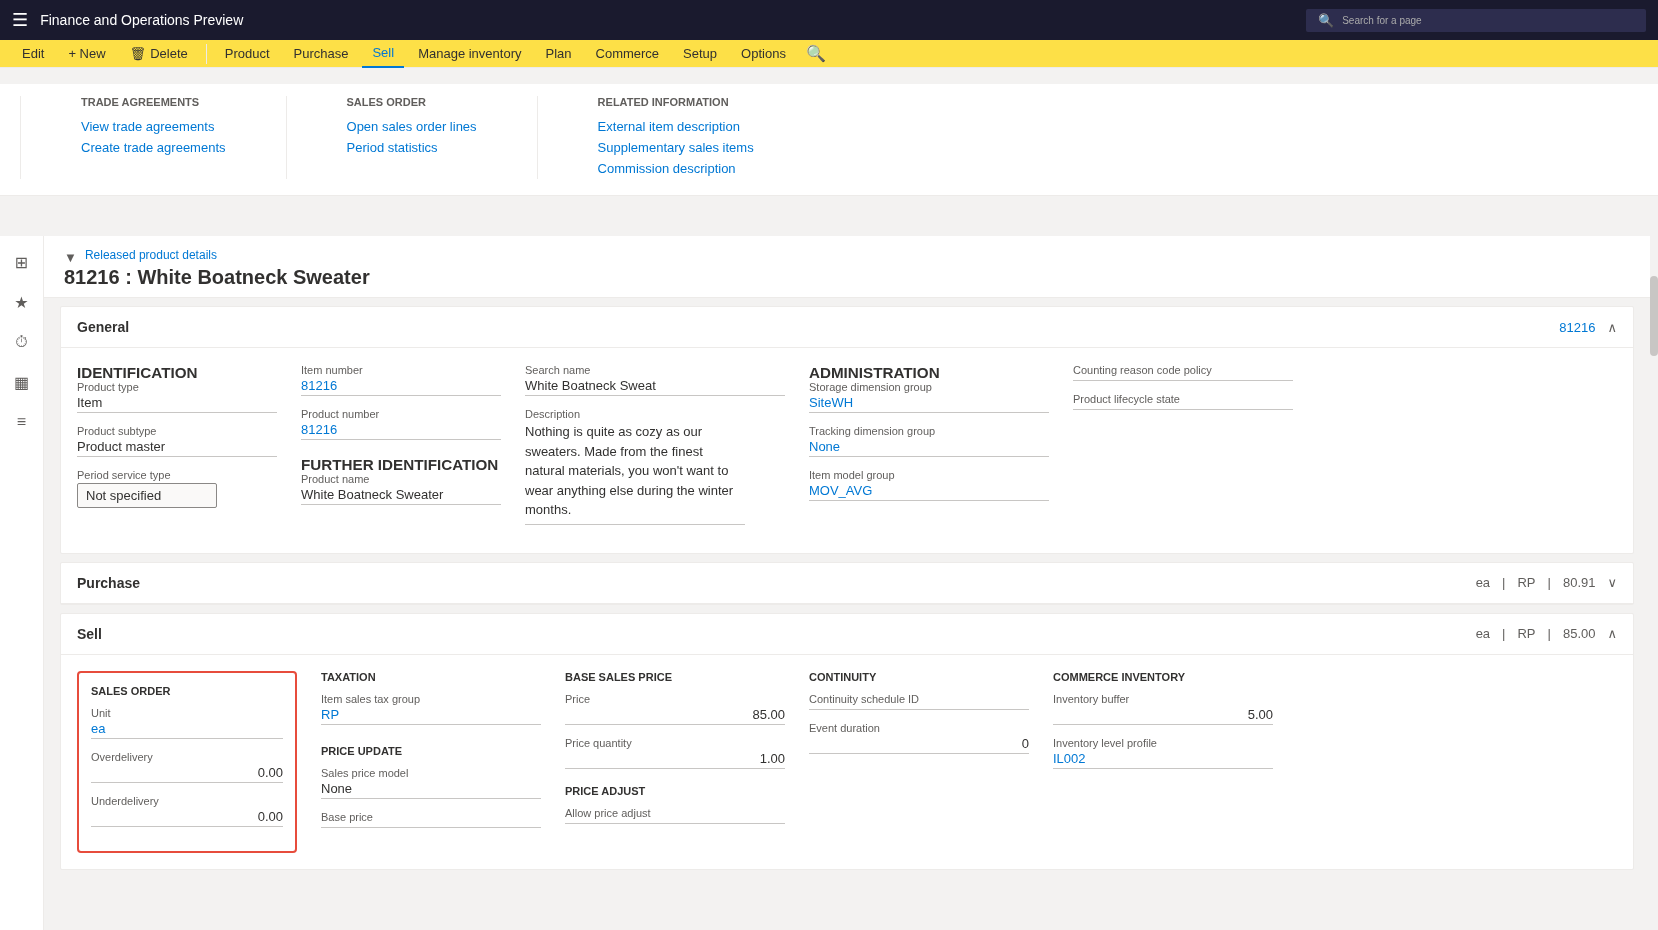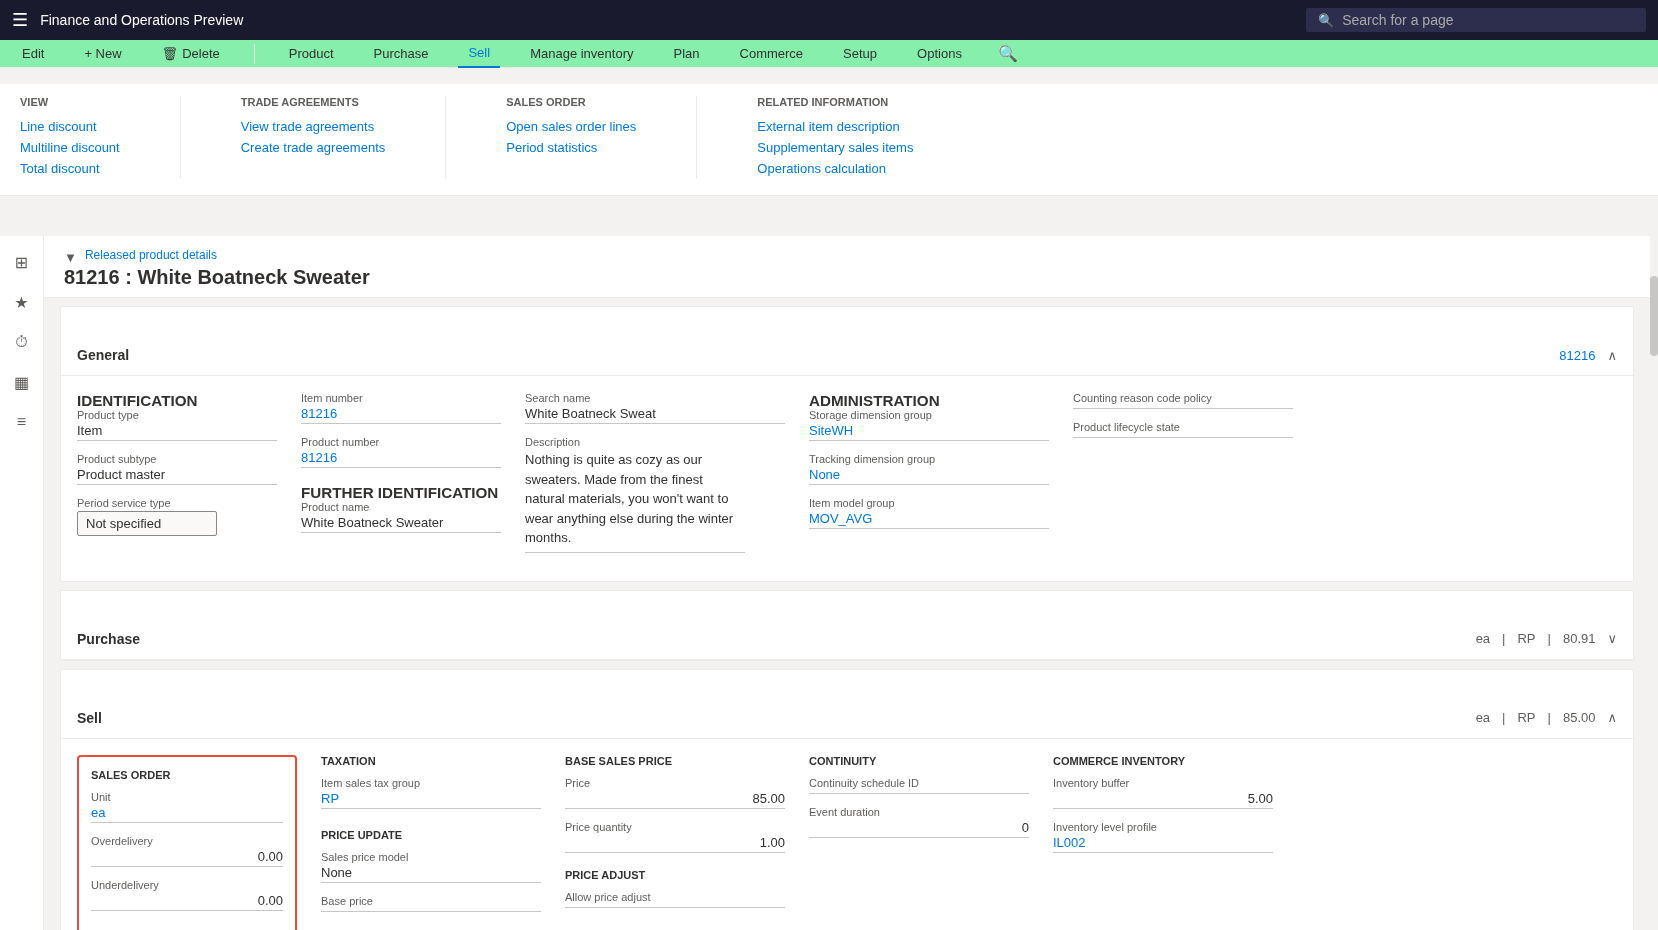--- a/index.html
+++ b/index.html
@@ -16,22 +16,22 @@
       display: flex; align-items: center;
       background: #2d2d4e; border-radius: 2px;
       padding: 4px 12px; gap: 8px; width: 340px;
     }
     .top-bar .search-bar span { color: #aaa; font-size: 13px; }
     .hamburger { color: white; font-size: 18px; cursor: pointer; }
 
     
     .command-bar {
       display: flex; align-items: center;
-      background: #86efac; border-bottom: 1px solid #edebe9;
-      padding: 0 12px; height: 28px; gap: 20px;
+      background: #fde047; border-bottom: 1px solid #edebe9;
+      padding: 0 12px; height: 28px; gap: 4px;
     }
     .cmd-btn {
       display: flex; align-items: center; gap: 4px;
       padding: 6px 10px; font-size: 13px;
       background: none; border: none; cursor: pointer;
       color: #323130; border-radius: 2px;
     }
     .cmd-btn.active { color: #0078d4; border-bottom: 2px solid #0078d4; border-radius: 0; }
     .cmd-separator { width: 1px; height: 20px; background: #edebe9; margin: 0 4px; }
     .cmd-search-icon { font-size: 16px; color: #605e5c; cursor: pointer; padding: 6px; }
@@ -72,21 +72,21 @@
     .page-header .breadcrumb { color: #0078d4; font-size: 12px; cursor: pointer; margin-bottom: 4px; }
     .page-header h1 { font-size: 20px; font-weight: 600; color: #323130; display: flex; align-items: center; gap: 8px; }
 
     
     .section {
       background: white; margin: 8px 16px; border-radius: 2px;
       border: 1px solid #edebe9;
     }
     .section-header {
       display: flex; align-items: center; justify-content: space-between;
-      padding: 12px 16px; border-bottom: 1px solid #edebe9; cursor: pointer; margin-top: 28px;
+      padding: 12px 16px; border-bottom: 1px solid #edebe9; cursor: pointer;
     }
     .section-header h2 { font-size: 14px; font-weight: 600; }
     .section-header .section-meta { display: flex; align-items: center; gap: 12px; font-size: 13px; color: #605e5c; }
     .section-header .section-id { color: #0078d4; }
     .section-body { padding: 16px; }
     .field-item { margin-bottom: 12px; }
     .field-label { font-size: 11px; color: #605e5c; margin-bottom: 2px; }
     .field-value {
       font-size: 13px; color: #323130;
       border-bottom: 1px solid #c8c6c4; padding-bottom: 2px;
@@ -116,21 +116,21 @@
     .number-right { text-align: right; }
   </style>
 </head>
 <body>
 
 <div class="top-bar">
   <span class="hamburger">☰</span>
   <span class="app-title">Finance and Operations Preview</span>
   <div class="search-bar">
     <span>🔍</span>
-    <span style="color:#aaa;font-size:14px;">Search for a page</span>
+    <span style="color:#aaa;font-size:10px;">Search for a page</span>
   </div>
 </div>
 
 <div class="command-bar">
   <button class="cmd-btn">Edit</button>
   <button class="cmd-btn">
     <span>+ New</span>
   </button>
   <button class="cmd-btn">
     <span>🗑</span> 
@@ -142,44 +142,38 @@
   <button class="cmd-btn active">Sell</button>
   <button class="cmd-btn">Manage inventory</button>
   <button class="cmd-btn">Plan</button>
   <button class="cmd-btn">Commerce</button>
   <button class="cmd-btn">Setup</button>
   <button class="cmd-btn">Options</button>
   <span class="cmd-search-icon">🔍</span>
 </div>
 
 <div class="sell-dropdown">
-  <div class="dd-group">
-    <h4>View</h4>
-    <a class="dd-item">Line discount</a>
-    <a class="dd-item">Multiline discount</a>
-    <a class="dd-item">Total discount</a>
-  </div>
   <div class="dd-separator"></div>
   <div class="dd-group">
     <h4>Trade agreements</h4>
     <a class="dd-item">View trade agreements</a>
     <a class="dd-item">Create trade agreements</a>
   </div>
   <div class="dd-separator"></div>
   <div class="dd-group">
     <h4>Sales order</h4>
     <a class="dd-item">Open sales order lines</a>
     <a class="dd-item">Period statistics</a>
   </div>
   <div class="dd-separator"></div>
   <div class="dd-group">
     <h4>Related information</h4>
     <a class="dd-item">External item description</a>
     <a class="dd-item">Supplementary sales items</a>
-    <a class="dd-item">Operations calculation</a>
+    <a class="dd-item">Commission description</a>
   </div>
 </div>
 
 <div class="layout" style="margin-top:168px;">
 
   <div class="sidebar">
     <div class="sidebar-icon">⊞</div>
     <div class="sidebar-icon">★</div>
     <div class="sidebar-icon">⏱</div>
     <div class="sidebar-icon">▦</div>

